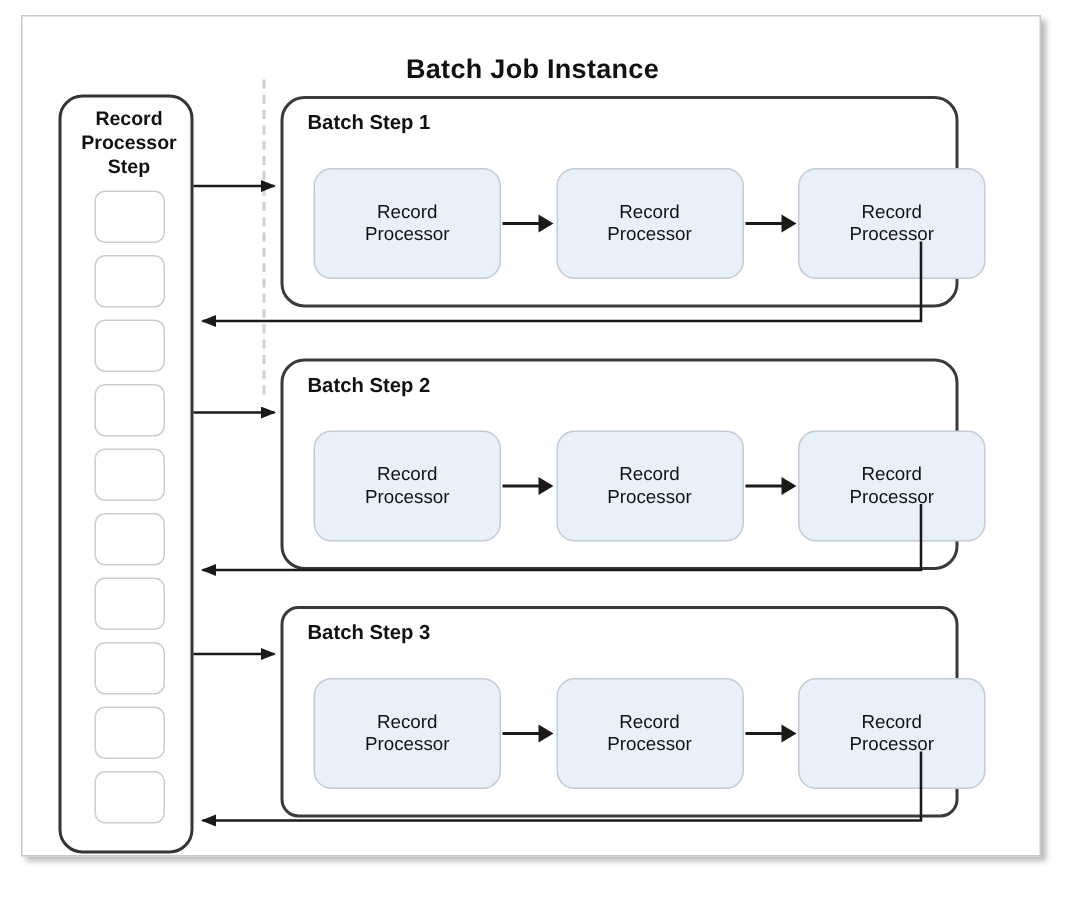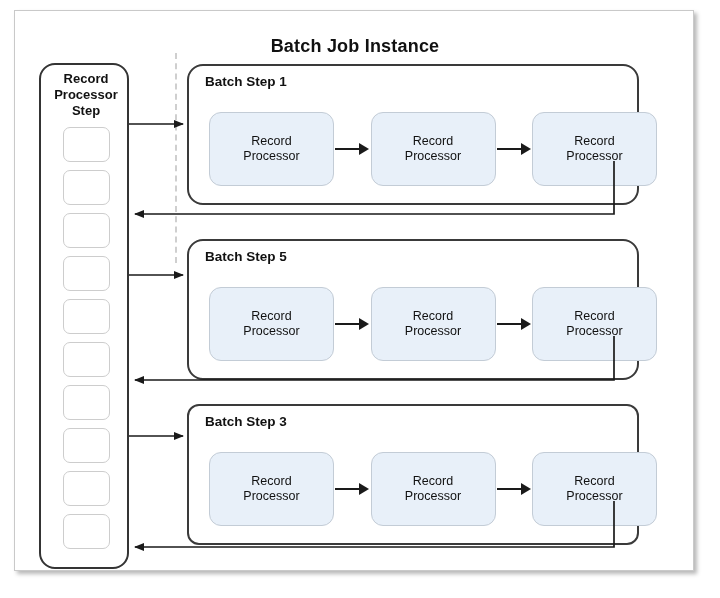--- a/index.html
+++ b/index.html
@@ -240,21 +240,21 @@
             <div class="head"></div>
         </div>
         <div class="processor">
           <span>Record</span>
           <span>Processor</span>
         </div>
       </div>
     </div>
 
     <div class="step-box" id="step-box-2">
-      <div class="step-label">Batch Step 5</div>
+      <div class="step-label">Batch Step 2</div>
       <div class="processor-row">
         <div class="processor">
           <span>Record</span>
           <span>Processor</span>
         </div>
         <div class="flow-arrow">
           <div class="shaft"></div>
             <div class="head"></div>
         </div>
         <div class="processor">

